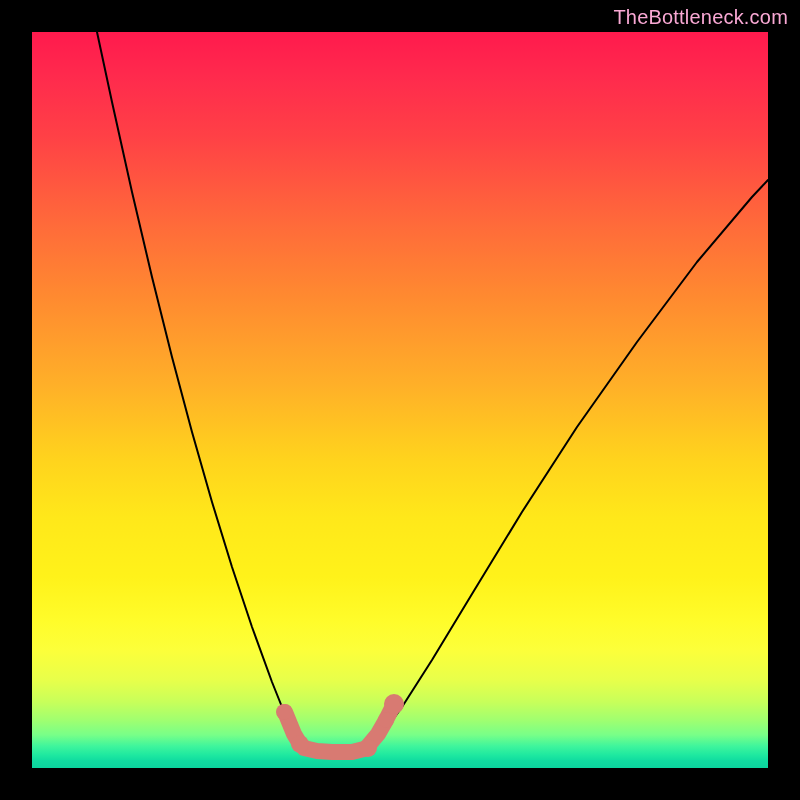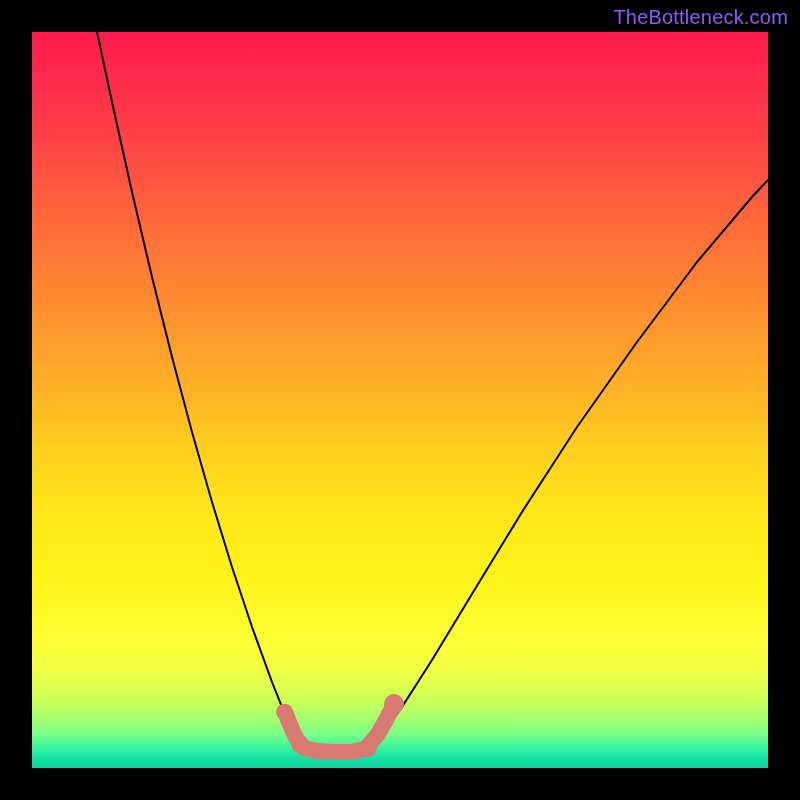--- a/index.html
+++ b/index.html
@@ -53,21 +53,21 @@
   .curve-svg {
     position: absolute;
     inset: 0;
     width: 100%;
     height: 100%;
   }
   .watermark {
     position: absolute;
     top: 6px;
     right: 12px;
-    color: #8b5cf6;
+    color: #f9a8d4;
     font-size: 20px;
     font-weight: 500;
     letter-spacing: 0.2px;
   }
 </style>
 </head>
 <body>
 
 <div class="frame">
   <div class="plot-area">

